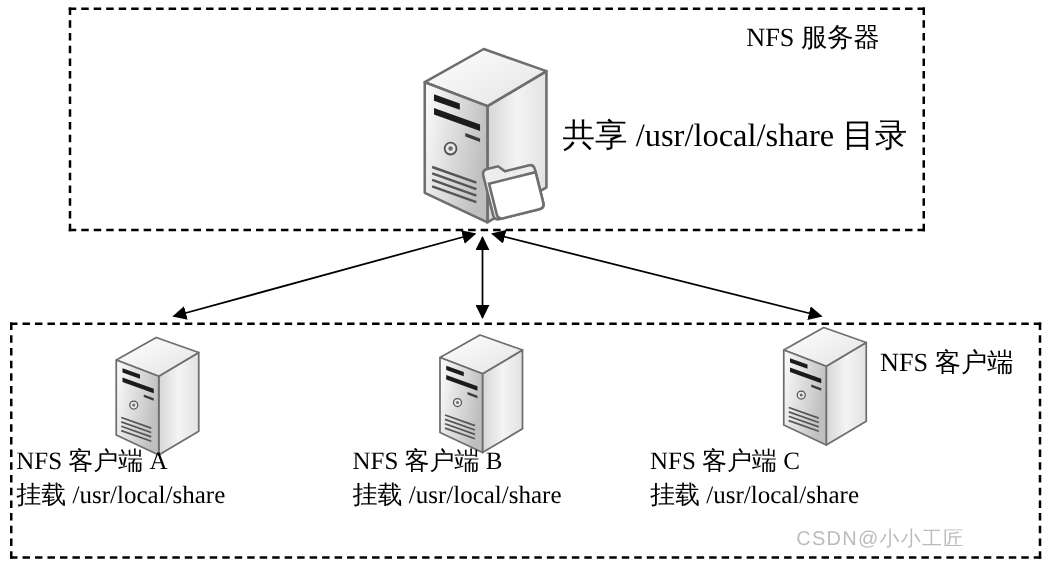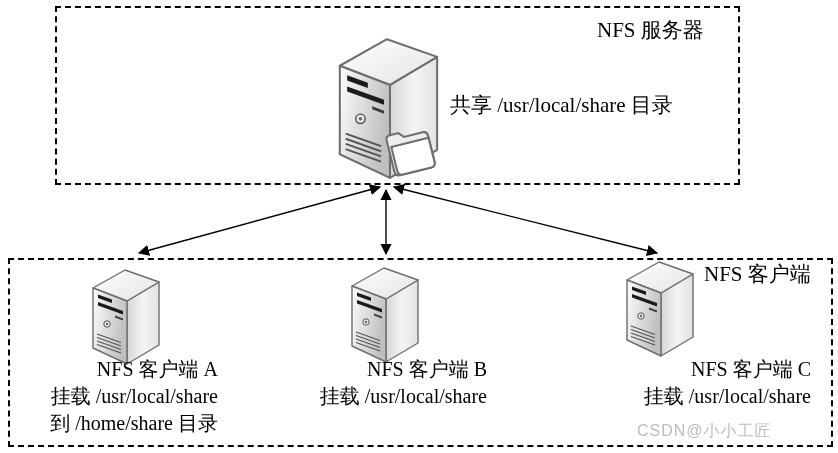--- a/index.html
+++ b/index.html
@@ -8,33 +8,33 @@
     font-family:"Liberation Serif","DejaVu Serif",serif;color:#000;
     overflow:hidden;
   }
   .dashed-box{
     position:absolute;border:2px dashed #000;box-sizing:border-box;background:transparent;
   }
   .server-box{left:55px;top:6px;width:685px;height:179px;}
   .client-box{left:8px;top:258px;width:825px;height:189px;}
   .box-label{position:absolute;font-size:21px;white-space:nowrap;}
   .server-label{left:597px;top:16px;}
-  .client-label{left:704px;top:260px;}
-  .share-text{position:absolute;left:450px;top:91px;font-size:21px;white-space:nowrap;}
+  .client-label{left:704px;top:276px;}
+  .share-text{position:absolute;left:450px;top:91px;font-size:26px;white-space:nowrap;}
   .icon{position:absolute;overflow:visible;}
   .icon-server{left:328px;top:36px;width:118px;height:148px;}
   .icon-a{left:85px;top:268px;width:80px;height:100px;}
   .icon-b{left:344px;top:266px;width:80px;height:100px;}
   .icon-c{left:619px;top:260px;width:80px;height:100px;}
   .client-text{
-    position:absolute;top:356px;text-align:right;font-size:20px;line-height:27px;white-space:nowrap;
+    position:absolute;top:356px;text-align:left;font-size:20px;line-height:27px;white-space:nowrap;
   }
   .client-text-a{left:13px;width:205px;}
   .client-text-b{left:282px;width:205px;}
-  .client-text-c{left:561px;width:250px;}
+  .client-text-c{left:520px;width:250px;}
   .arrows{position:absolute;left:0;top:0;width:838px;height:453px;pointer-events:none;z-index:5;}
   .watermark{
     position:absolute;left:637px;top:421px;font-size:16px;letter-spacing:1px;
     font-family:"Liberation Sans","DejaVu Sans",sans-serif;
     color:rgba(145,145,145,0.62);z-index:10;white-space:nowrap;
   }
   .defs-holder{position:absolute;width:0;height:0;overflow:hidden;}
 </style>
 </head>
 <body>
@@ -106,21 +106,20 @@
   <svg class="icon icon-b" viewBox="0 0 80 100">
       <use href="#tower"></use>
     </svg>
   <svg class="icon icon-c" viewBox="0 0 80 100">
       <use href="#tower"></use>
     </svg>
 
   <div class="client-text client-text-a">
     <div>NFS 客户端 A</div>
     <div>挂载 /usr/local/share</div>
-    <div>到 /home/share 目录</div>
   </div>
   <div class="client-text client-text-b">
     <div>NFS 客户端 B</div>
     <div>挂载 /usr/local/share</div>
   </div>
   <div class="client-text client-text-c">
     <div>NFS 客户端 C</div>
     <div>挂载 /usr/local/share</div>
   </div>
 

